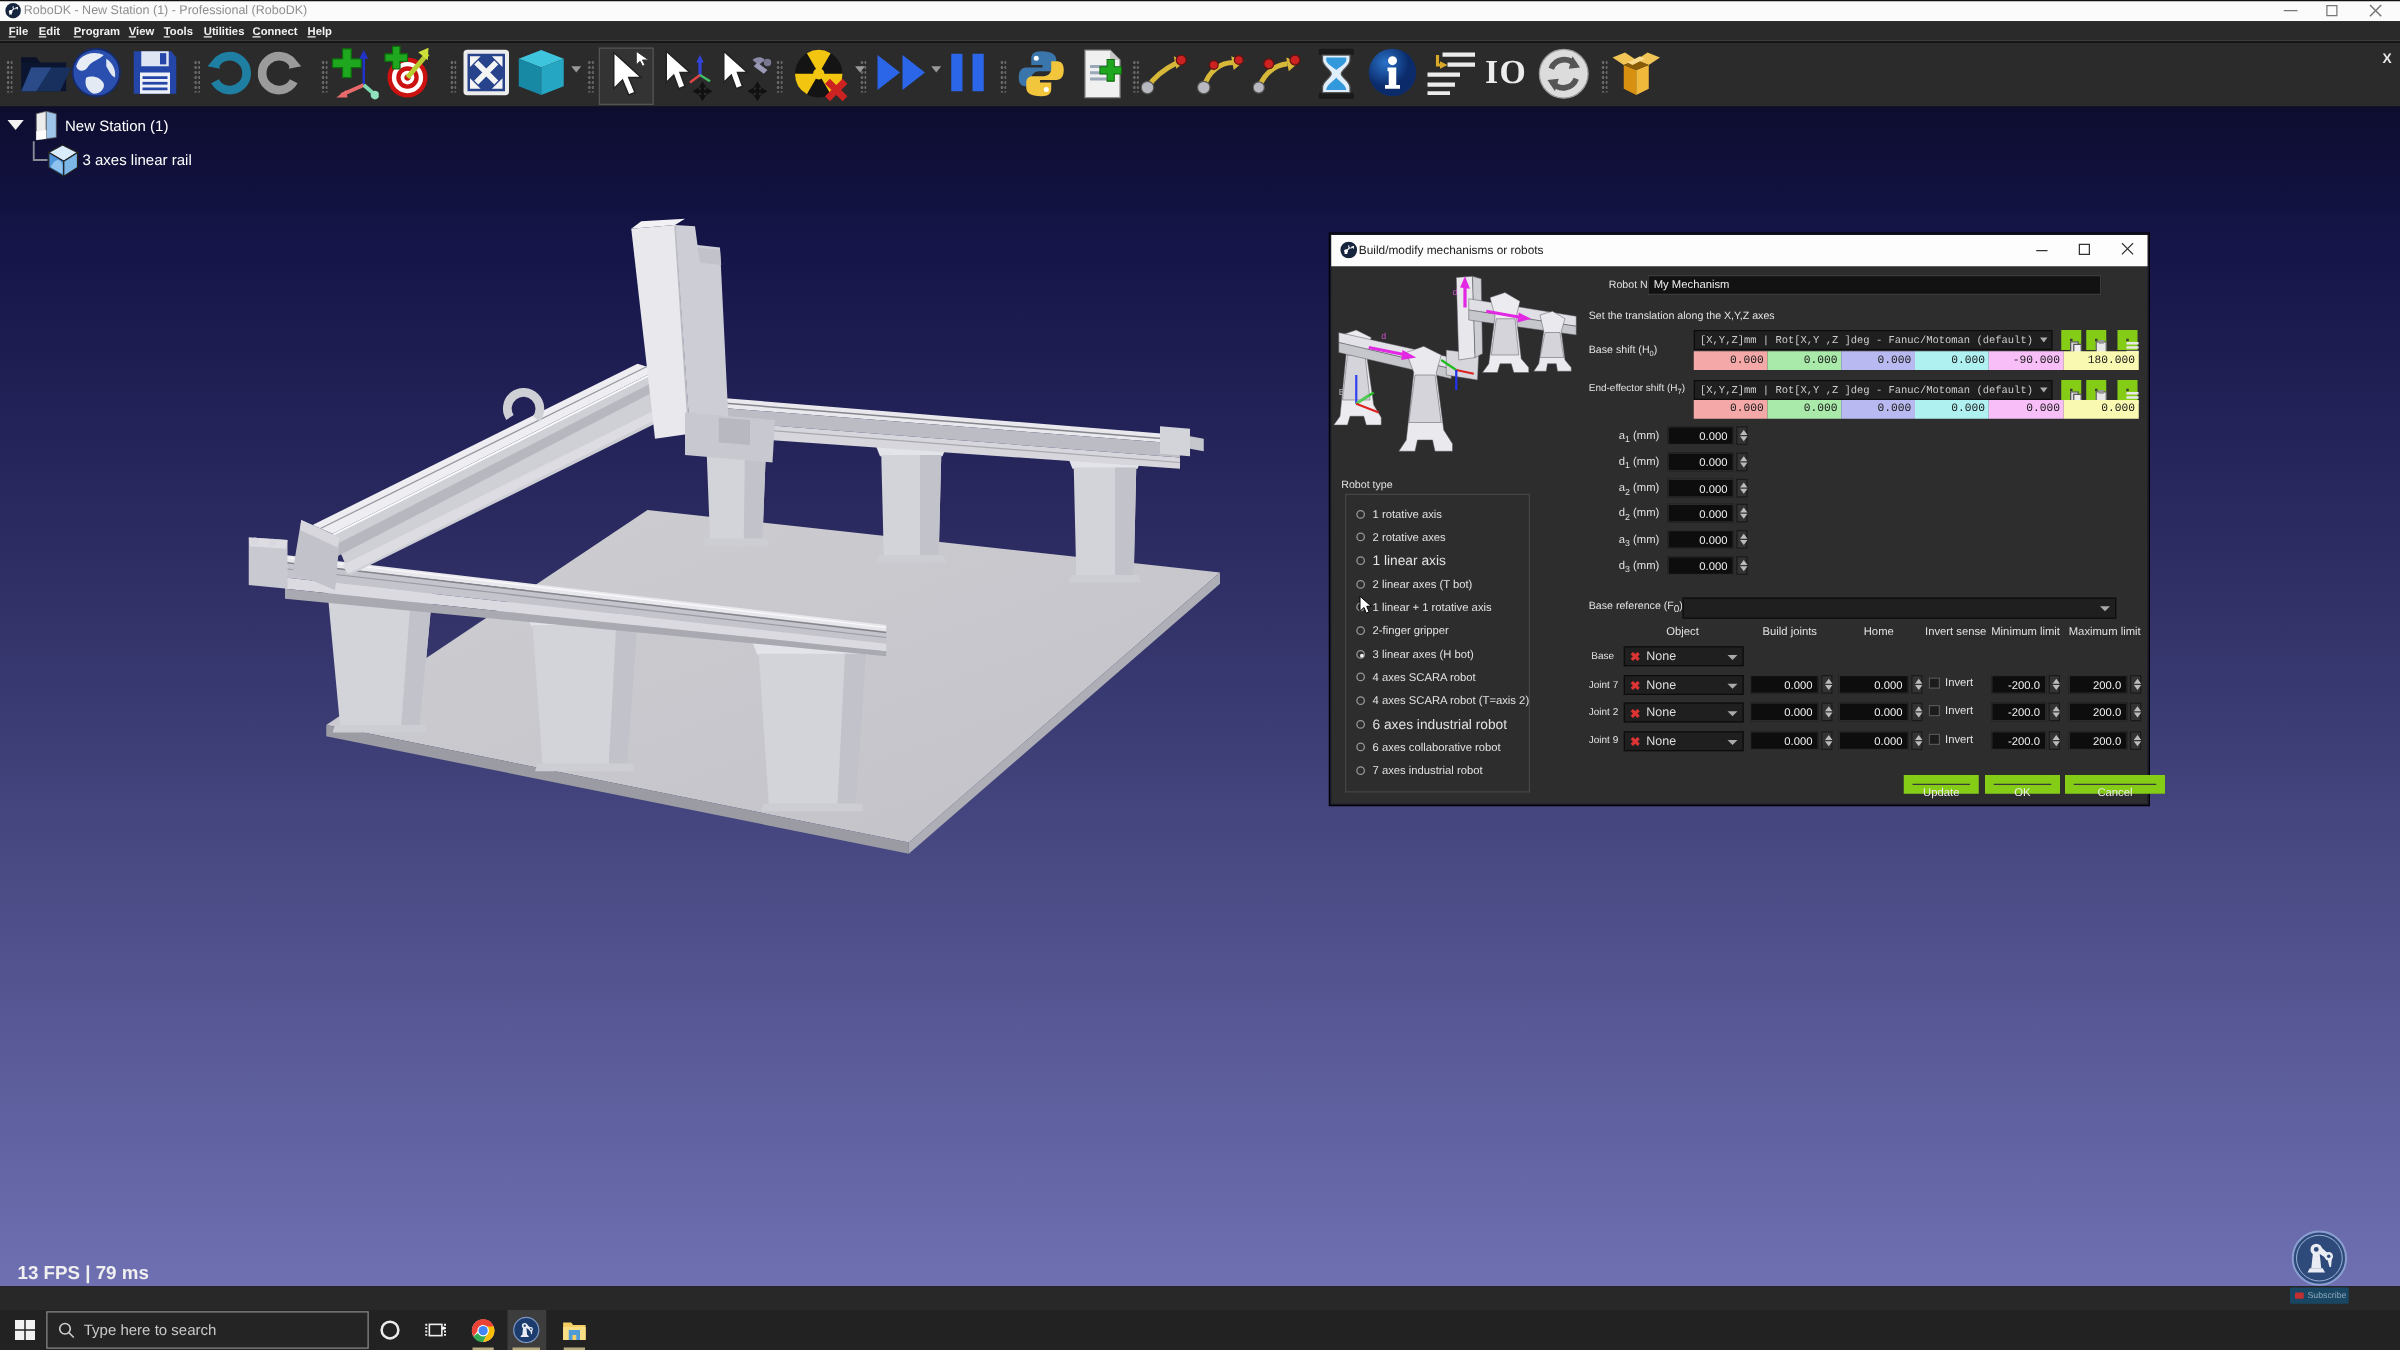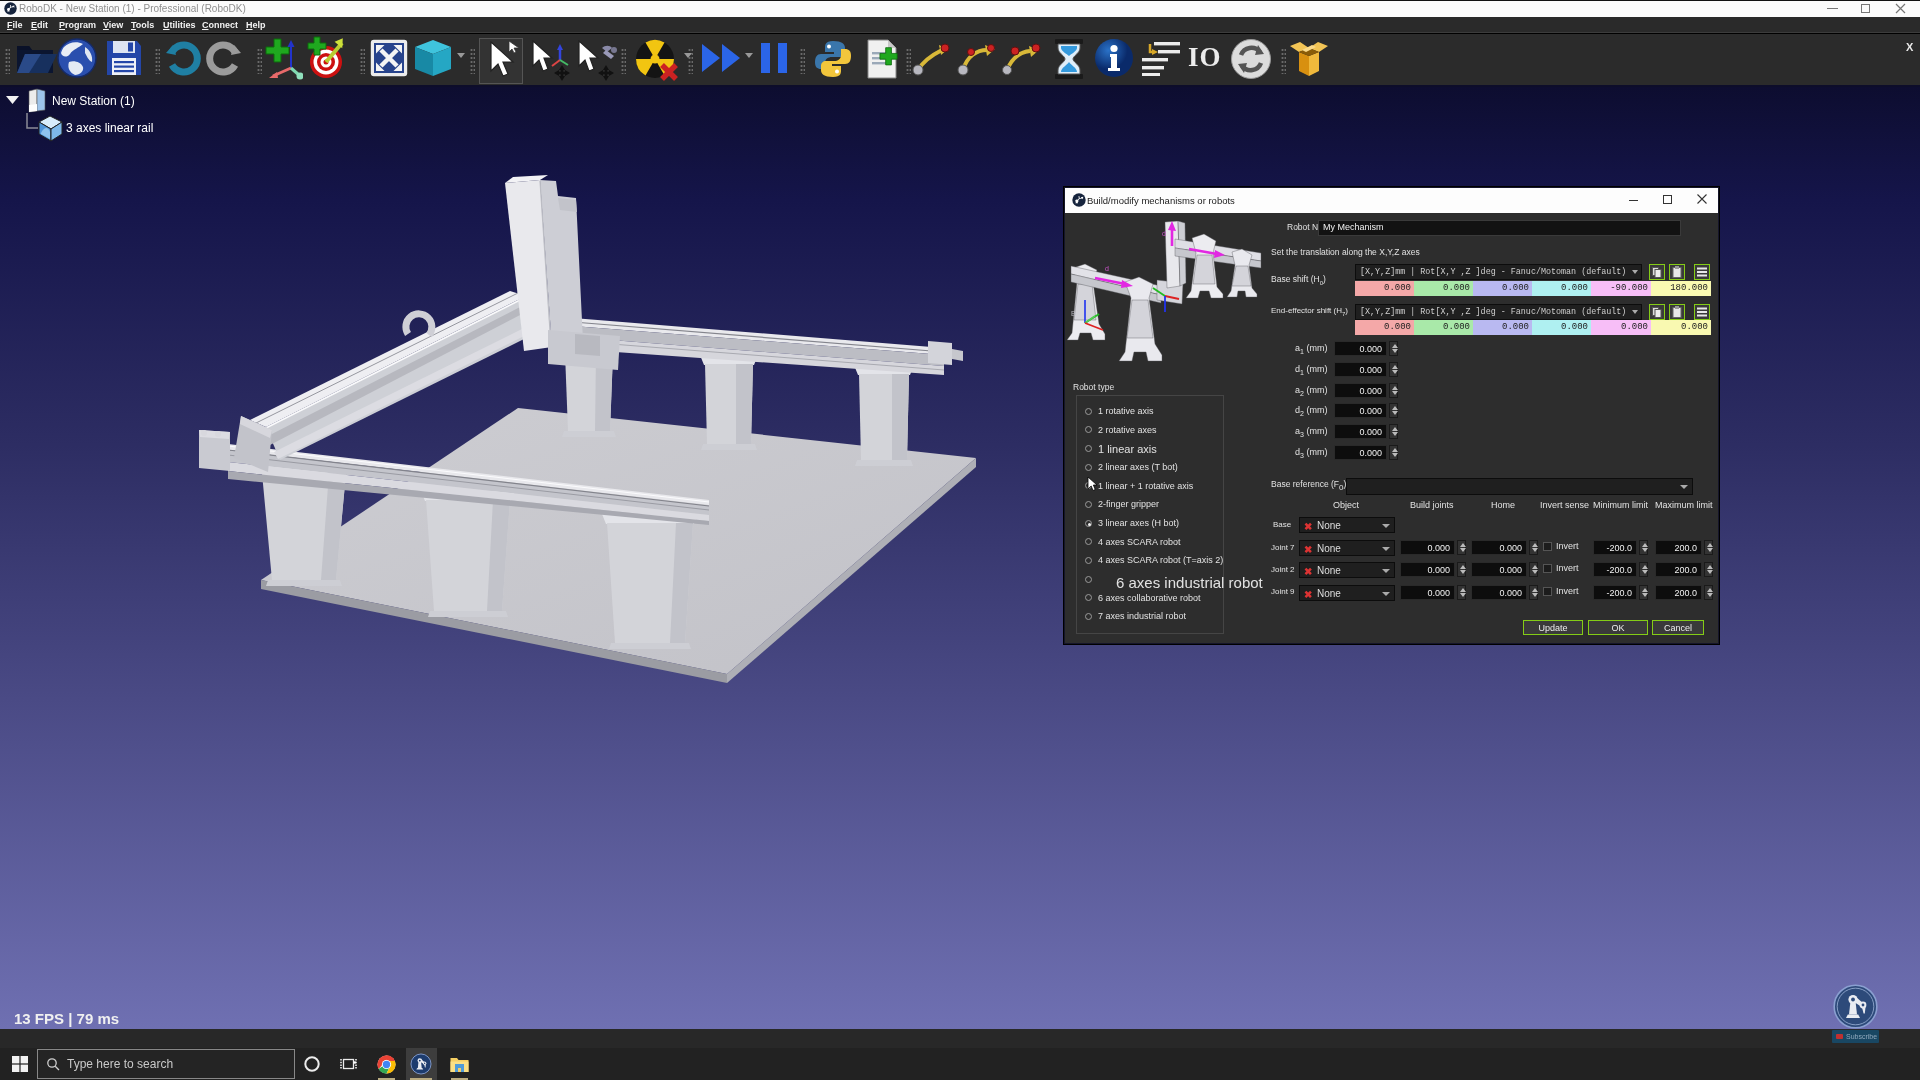--- a/index.html
+++ b/index.html
@@ -38,21 +38,21 @@
 #dialog { left:1064px; top:187px; width:655px; height:457px; background:#2d2d2d; border:1px solid #15152a; box-shadow:0 0 0 1px #000; }
 #dlgtitle { left:0; top:0; width:653px; height:25px; background:#fdfdfd; }
 #dlgtitletext { position:absolute; left:22px; top:7px; font-size:9.5px; color:#1a1a1a; }
 .dtext { position:absolute; font-size:8.5px; color:#e2e2e2; }
 .dinput { position:absolute; background:#121212; border:1px solid #3a3a3a; color:#f0f0f0; font-size:9px; }
 .combo { position:absolute; background:#1f1f1f; border:1px solid #0c0c0c; color:#cfcfcf; }
 .spinner { position:absolute; width:9px; background:#333; border:1px solid #1a1a1a; }
 .spinner::before { content:""; position:absolute; left:1.5px; top:2px; border-left:3px solid transparent; border-right:3px solid transparent; border-bottom:4px solid #bbb; }
 .spinner::after { content:""; position:absolute; left:1.5px; bottom:2px; border-left:3px solid transparent; border-right:3px solid transparent; border-top:4px solid #bbb; }
 .spin-num { position:absolute; background:#0d0d0d; border:1px solid #2a2a2a; color:#f2f2f2; font-size:9px; text-align:right; }
-.btn { position:absolute; background:#3a3a3a; border:1px solid #84cc16; color:#ededed; font-size:9px; text-align:center; }
+.btn { position:absolute; background:#3a3a3a; border:7px solid #84cc16; color:#ededed; font-size:9px; text-align:center; }
 .radio { position:absolute; width:7px; height:7px; border:1px solid #9a9a9a; border-radius:50%; background:#2d2d2d; }
 .cell { position:absolute; height:15px; font-size:9px; font-family:"Liberation Mono",monospace; color:#222; text-align:right; padding-right:3px; line-height:15px; }
 </style>
 </head>
 <body>
 
 <div class="abs" id="titlebar"></div>
 <svg class="abs" style="left:4px;top:2px" width="13" height="13" viewBox="0 0 13 13">
   <circle cx="6.5" cy="6.5" r="6.2" fill="#16243d"></circle>
   <path d="M3.2 9.5 L5.6 9.5 L5.3 8.6 C5.9 8.2 6.2 7.4 5.8 6.7 L7.4 5.2 C8.0 5.6 8.9 5.4 9.3 4.8 L10.2 5.9 L10.4 3.4 L8.1 4.0 L8.6 4.3 C8.3 4.8 7.6 4.9 7.2 4.5 C6.8 4.2 6.7 3.5 7.1 3.1 L6.3 2.9 C5.9 3.5 6.0 4.3 6.5 4.8 L5.1 6.2 C4.5 5.8 3.7 5.9 3.3 6.5 C2.9 7.1 3.0 7.9 3.6 8.3 Z" fill="#fff"></path>
@@ -633,21 +633,21 @@
     <div class="dtext" style="left:33px;top:311px;font-size:9px">2-finger gripper</div>
   <div class="radio" style="left:20px;top:332px;background:#2d2d2d">
       <span style="position:absolute;left:2px;top:2px;width:3px;height:3px;border-radius:50%;background:#f2f2f2"></span>
     </div>
     <div class="dtext" style="left:33px;top:330px;font-size:9px">3 linear axes (H bot)</div>
   <div class="radio" style="left:20px;top:350px"></div>
     <div class="dtext" style="left:33px;top:349px;font-size:9px">4 axes SCARA robot</div>
   <div class="radio" style="left:20px;top:369px"></div>
     <div class="dtext" style="left:33px;top:367px;font-size:9px">4 axes SCARA robot (T=axis 2)</div>
   <div class="radio" style="left:20px;top:388px"></div>
-    <div class="dtext" style="left:51px;top:386px;font-size:15px">6 axes industrial robot</div>
+    <div class="dtext" style="left:33px;top:386px;font-size:11px">6 axes industrial robot</div>
   <div class="radio" style="left:20px;top:406px"></div>
     <div class="dtext" style="left:33px;top:405px;font-size:9px">6 axes collaborative robot</div>
   <div class="radio" style="left:20px;top:425px"></div>
     <div class="dtext" style="left:33px;top:423px;font-size:9px">7 axes industrial robot</div>
   <svg class="abs" style="left:22px;top:288px" width="11" height="16" viewBox="0 0 11 16">
       <path d="M1 1 L1 13 L4.2 10 L6 14.5 L8.2 13.5 L6.4 9 L10 9 Z" fill="#fff" stroke="#000" stroke-width="0.8"></path>
     </svg>
 
   <div class="dtext" style="left:206px;top:291px">Base reference (F<sub style="font-size:8px">0</sub>)</div>
   <div class="combo" style="left:281px;top:290px;width:347px;height:17px">
@@ -714,14 +714,14 @@
     <div class="spinner" style="left:464px;top:397px;height:15px"></div>
   <div class="abs" style="left:478px;top:399px;width:9px;height:9px;background:#1c1c1c;border:1px solid #555"></div>
   <div class="dtext" style="left:491px;top:398px;font-size:9px">Invert</div>
   <div class="spin-num" style="left:528px;top:397px;width:44px;height:15px;line-height:14px;padding-right:4px">-200.0</div>
     <div class="spinner" style="left:574px;top:397px;height:15px"></div>
   <div class="spin-num" style="left:590px;top:397px;width:47px;height:15px;line-height:14px;padding-right:4px">200.0</div>
     <div class="spinner" style="left:639px;top:397px;height:15px"></div>
 
   <div class="btn" style="left:458px;top:432px;width:60px;height:15px;line-height:14px">Update</div>
   <div class="btn" style="left:523px;top:432px;width:60px;height:15px;line-height:14px">OK</div>
-  <div class="btn" style="left:587px;top:432px;width:52px;height:15px;line-height:14px">Cancel</div>
+  <div class="btn" style="left:587px;top:432px;width:80px;height:15px;line-height:14px">Cancel</div>
 </div>
 
 </body></html>

